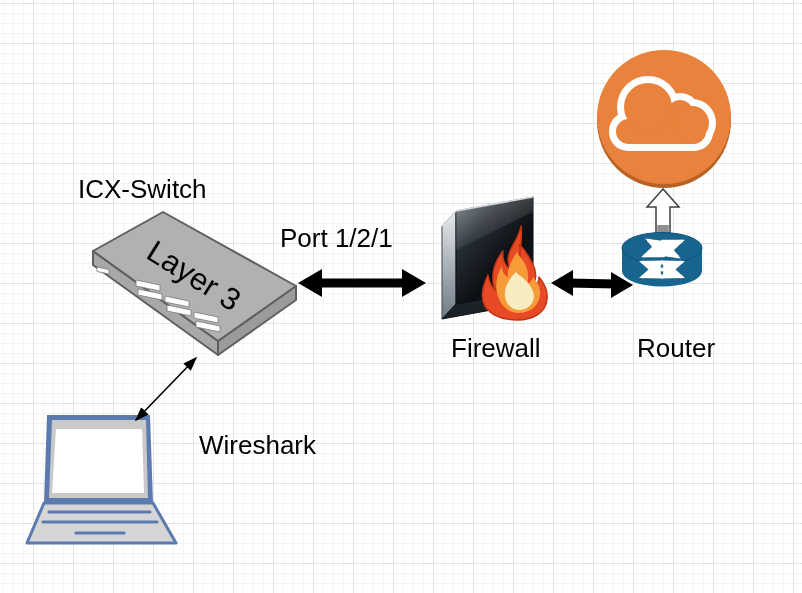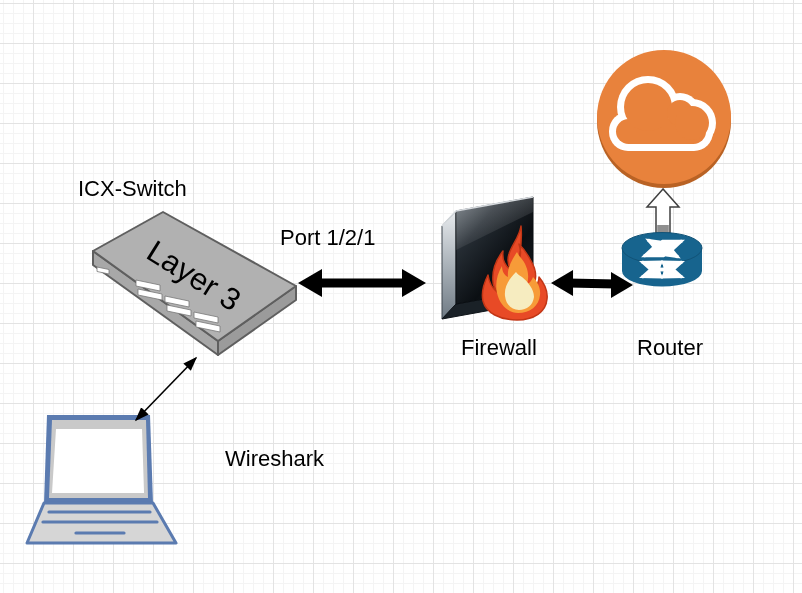--- a/index.html
+++ b/index.html
@@ -11,21 +11,21 @@
       linear-gradient(to right,#e3e3e3 1px,transparent 1px),
       linear-gradient(to bottom,#e3e3e3 1px,transparent 1px),
       linear-gradient(to right,#f4f4f4 1px,transparent 1px),
       linear-gradient(to bottom,#f4f4f4 1px,transparent 1px);
     background-size:40px 40px,40px 40px,10px 10px,10px 10px;
     background-position:33px 3px,33px 3px,3px 3px,3px 3px;
   }
   .canvas{position:relative;width:802px;height:593px;}
   .canvas svg{position:absolute;left:0;top:0;}
   .lbl{
-    position:absolute;font-size:22px;color:#000;line-height:24px;
+    position:absolute;font-size:26px;color:#000;line-height:24px;
     white-space:nowrap;font-family:"Liberation Sans",sans-serif;
   }
 </style>
 </head>
 <body>
 
 <div class="canvas">
 
 <svg width="802" height="593" viewBox="0 0 802 593">
   <defs>
@@ -145,17 +145,17 @@
     <line x1="568" y1="283" x2="616" y2="284" stroke="#000" stroke-width="9"></line>
     <polygon points="551,283 573,270 573,296"></polygon>
     <polygon points="633,285 611,272 611,298"></polygon>
   </g>
 
   <line x1="136" y1="420" x2="196" y2="358" stroke="#000" stroke-width="1.6" marker-start="url(#thinhead)" marker-end="url(#thinhead)"></line>
 </svg>
 
 <div class="lbl" style="left:78px;top:177px;">ICX-Switch</div>
 <div class="lbl" style="left:280px;top:226px;text-align:right;">Port 1/2/1</div>
-<div class="lbl" style="left:461px;top:336px;">Firewall</div>
+<div class="lbl" style="left:451px;top:336px;">Firewall</div>
 <div class="lbl" style="left:637px;top:336px;text-align:right;">Router</div>
-<div class="lbl" style="left:199px;top:447px;margin-left:26px;">Wireshark</div>
+<div class="lbl" style="left:199px;top:433px;">Wireshark</div>
 
 </div>
 
 </body></html>

